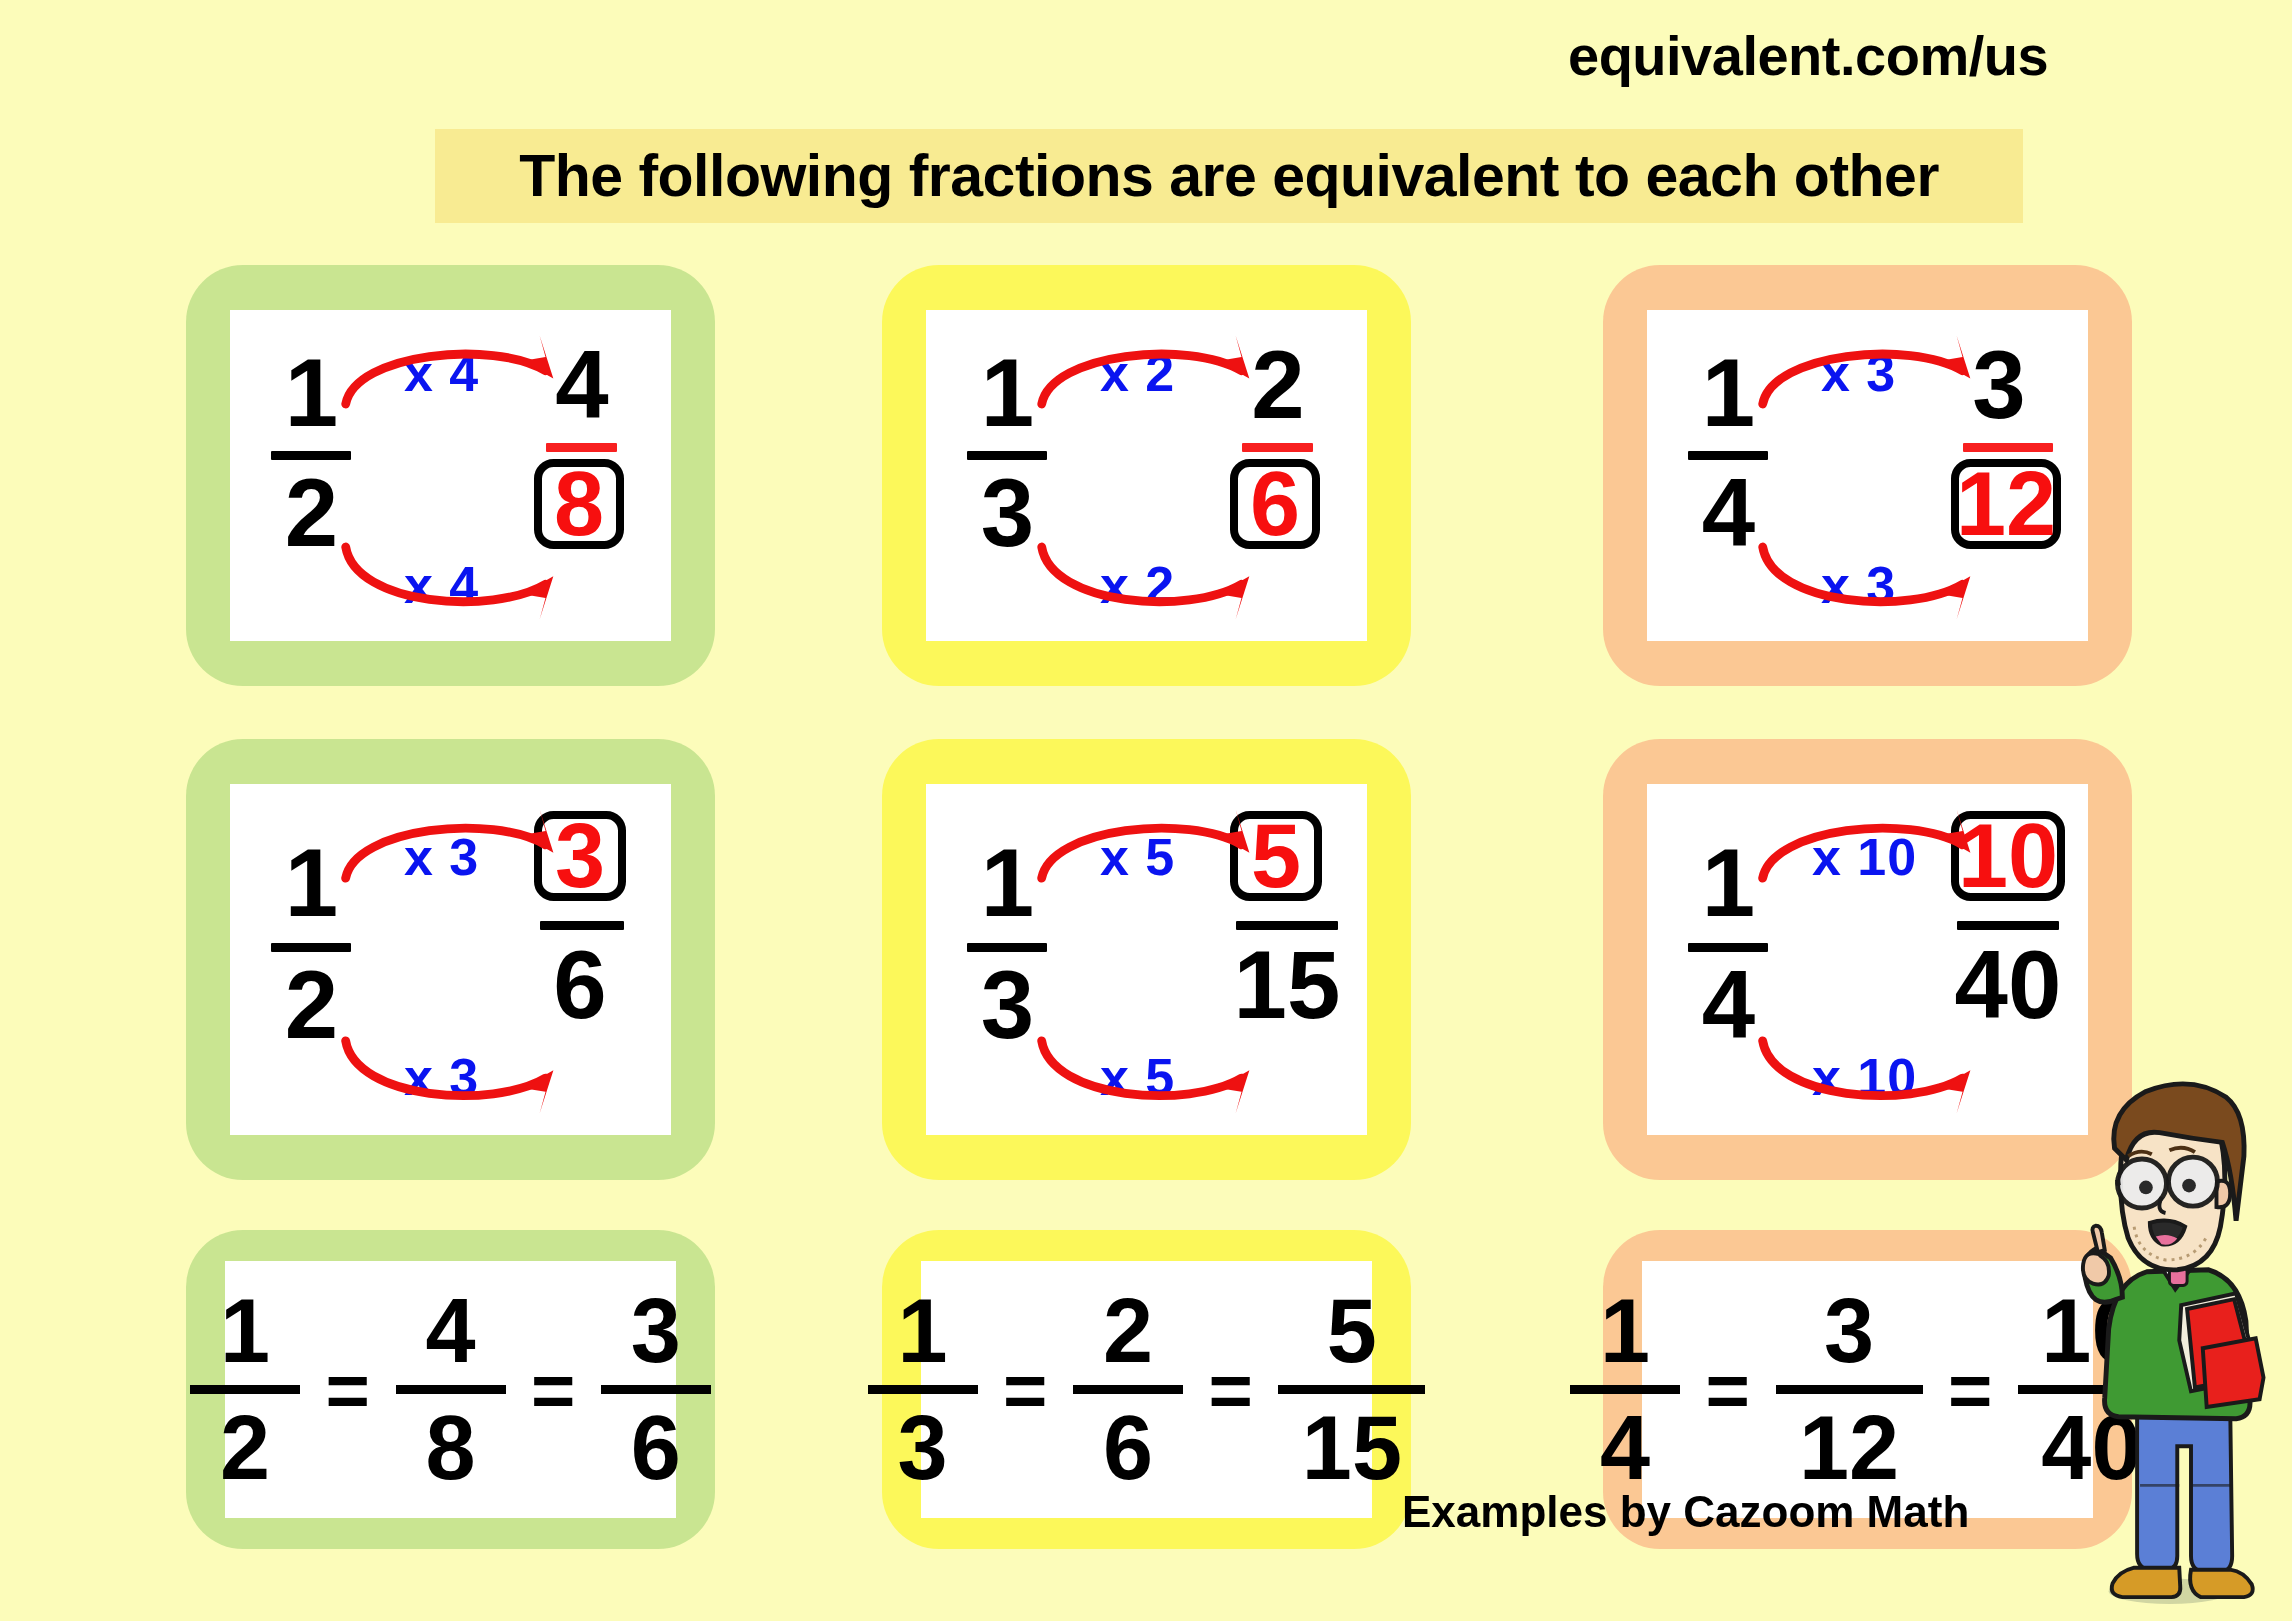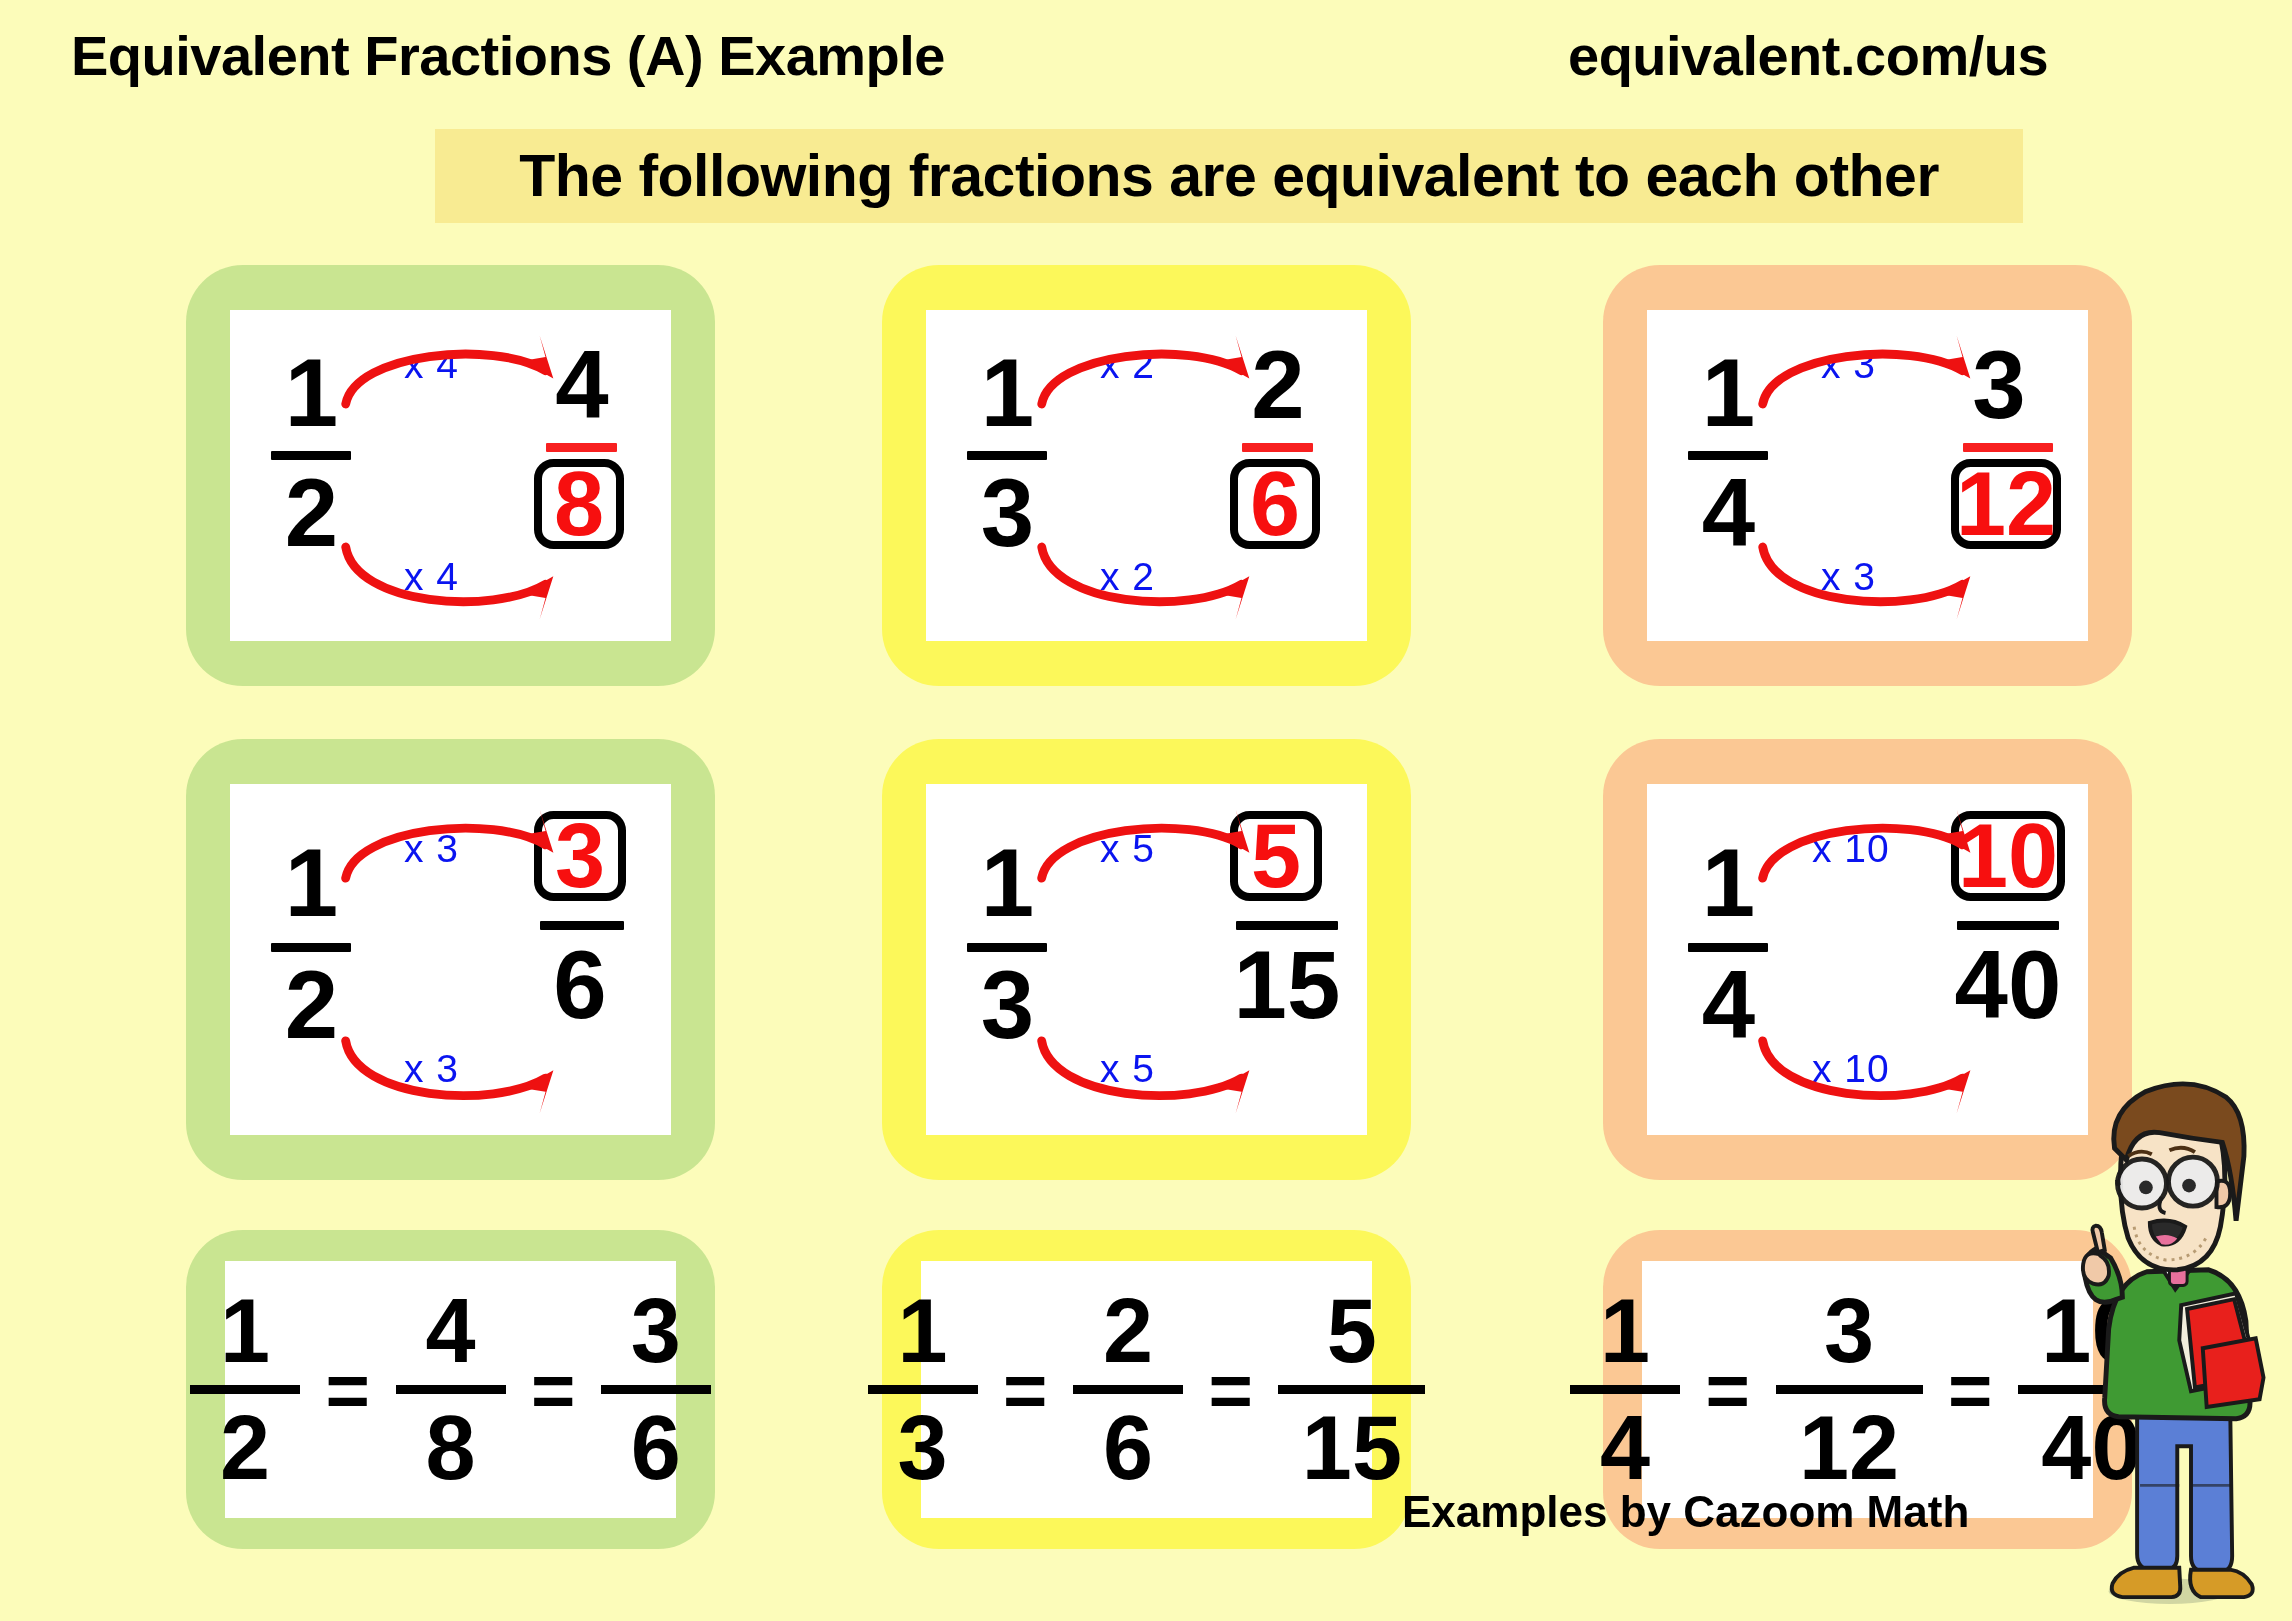--- a/index.html
+++ b/index.html
@@ -139,22 +139,22 @@
     justify-content: center;
   }
   .ansbox .num {
     position: static;
     font-size: 90px;
   }
 
   
   .mult {
     position: absolute;
-    font-size: 39px;
-    font-weight: normal;
+    font-size: 52px;
+    font-weight: bold;
     color: #0a14f0;
     white-space: nowrap;
     letter-spacing: 1px;
   }
 
   
   .arrows {
     position: absolute;
     inset: 0;
     pointer-events: none;
@@ -213,21 +213,20 @@
     left: 2044px;
     top: 1054px;
     width: 245px;
     height: 559px;
   }
 </style>
 </head>
 <body>
 
 <div class="header">
-  <div class="header-title">Equivalent Fractions (A) Example</div>
   <div class="header-url">equivalent.com/us</div>
 </div>
 
 <div class="banner">
   <div class="banner-text">The following fractions are equivalent to each other</div>
 </div>
 
 <div class="grid" id="grid">
     <div class="card green col0 row0">
       <div class="card-inner">

